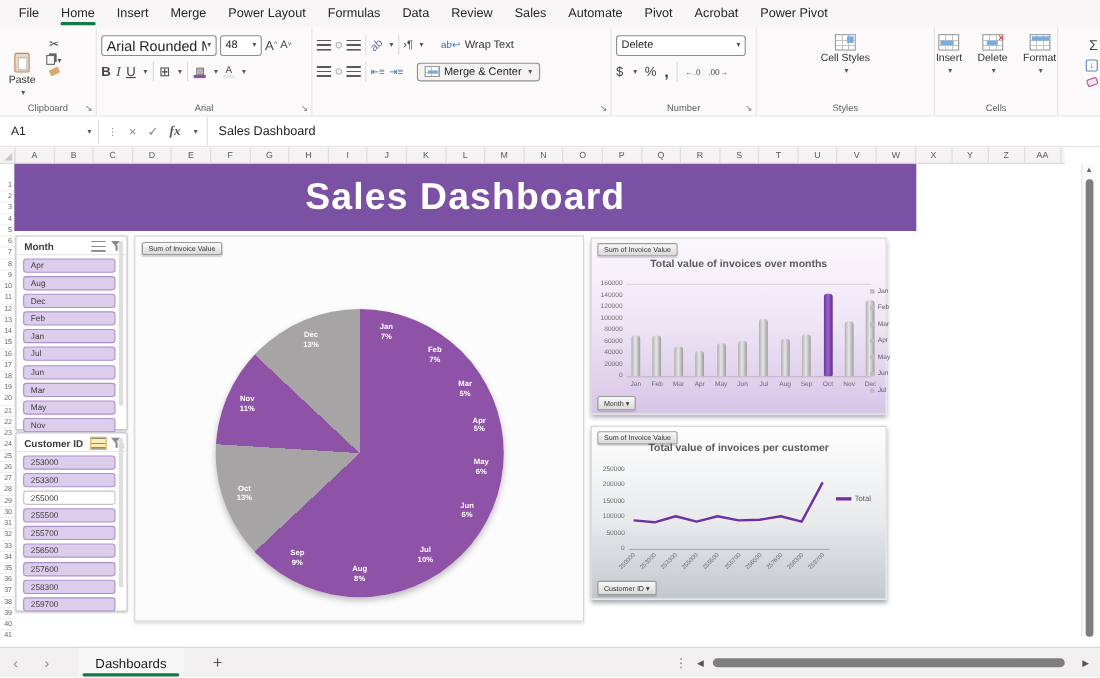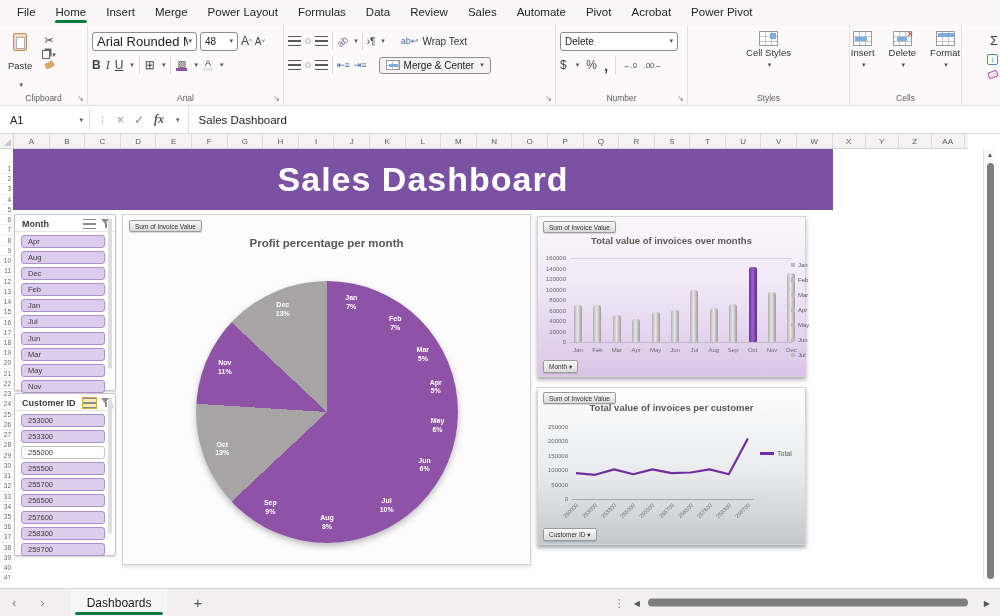--- a/index.html
+++ b/index.html
@@ -127,21 +127,21 @@
       <div class="mtab">Sales</div>
       <div class="mtab">Automate</div>
       <div class="mtab">Pivot</div>
       <div class="mtab">Acrobat</div>
       <div class="mtab">Power Pivot</div>
     </div>
 
   <div id="ribbon">
     <div class="rgroup" style="width:88px">
       <div style="display:flex; gap:6px; height:100%;">
-        <div class="stack-btn" style="justify-content:space-between; padding-top:4px;">
+        <div class="stack-btn" style="justify-content:flex-end; padding-top:4px;">
           <span class="clipboard-ic"></span>
           <span>Paste</span>
           <span class="carat">▾</span>
         </div>
         <div style="display:flex; flex-direction:column; gap:3px; padding-top:5px;">
           <span class="icon-btn" style="font-size:11px">✂</span>
           <span class="icon-btn">
               <span style="width:8px;height:9px;border:1px solid #666;box-shadow:2px -2px 0 -0.5px #666;display:inline-block"></span>
               <span class="carat">▾</span>
             </span>
@@ -424,21 +424,20 @@
             <div class="slicer-item">256500</div>
             <div class="slicer-item">257600</div>
             <div class="slicer-item">258300</div>
             <div class="slicer-item">259700</div>
           </div>
         <div class="slicer-vsb" style="height:136px"></div>
       </div>
 
       <div id="pie-card" class="card">
         <span class="fieldbtn" style="left:6px; top:5px;">Sum of Invoice Value</span>
-        <div class="chart-title" id="pie-title">Profit percentage per month</div>
         <div id="pie-circle" style="left: 73px; top: 66px; width: 262px; height: 262px; background: conic-gradient(rgb(142, 82, 167) 0deg, rgb(142, 82, 167) 25.2deg, rgb(142, 82, 167) 25.2deg, rgb(142, 82, 167) 50.4deg, rgb(142, 82, 167) 50.4deg, rgb(142, 82, 167) 68.4deg, rgb(142, 82, 167) 68.4deg, rgb(142, 82, 167) 86.4deg, rgb(142, 82, 167) 86.4deg, rgb(142, 82, 167) 108deg, rgb(142, 82, 167) 108deg, rgb(142, 82, 167) 129.6deg, rgb(142, 82, 167) 129.6deg, rgb(142, 82, 167) 165.6deg, rgb(142, 82, 167) 165.6deg, rgb(142, 82, 167) 194.4deg, rgb(142, 82, 167) 194.4deg, rgb(142, 82, 167) 226.8deg, rgb(167, 164, 165) 226.8deg, rgb(167, 164, 165) 273.6deg, rgb(142, 82, 167) 273.6deg, rgb(142, 82, 167) 313.2deg, rgb(167, 164, 165) 313.2deg, rgb(167, 164, 165) 360deg); box-shadow: rgba(0, 0, 0, 0.25) 0px 3px 6px;"></div>
         <div id="pie-labels">
             <div class="pie-label" style="left: 228.29px; top: 88.3317px;">Jan<br>7%</div>
             <div class="pie-label" style="left: 272.247px; top: 109.016px;">Feb<br>7%</div>
             <div class="pie-label" style="left: 299.844px; top: 140.318px;">Mar<br>5%</div>
             <div class="pie-label" style="left: 312.668px; top: 172.71px;">Apr<br>5%</div>
             <div class="pie-label" style="left: 314.472px; top: 210.956px;">May<br>6%</div>
             <div class="pie-label" style="left: 301.577px; top: 250.643px;">Jun<br>6%</div>
             <div class="pie-label" style="left: 263.664px; top: 291.016px;">Jul<br>10%</div>
             <div class="pie-label" style="left: 204px; top: 308.35px;">Aug<br>8%</div>

